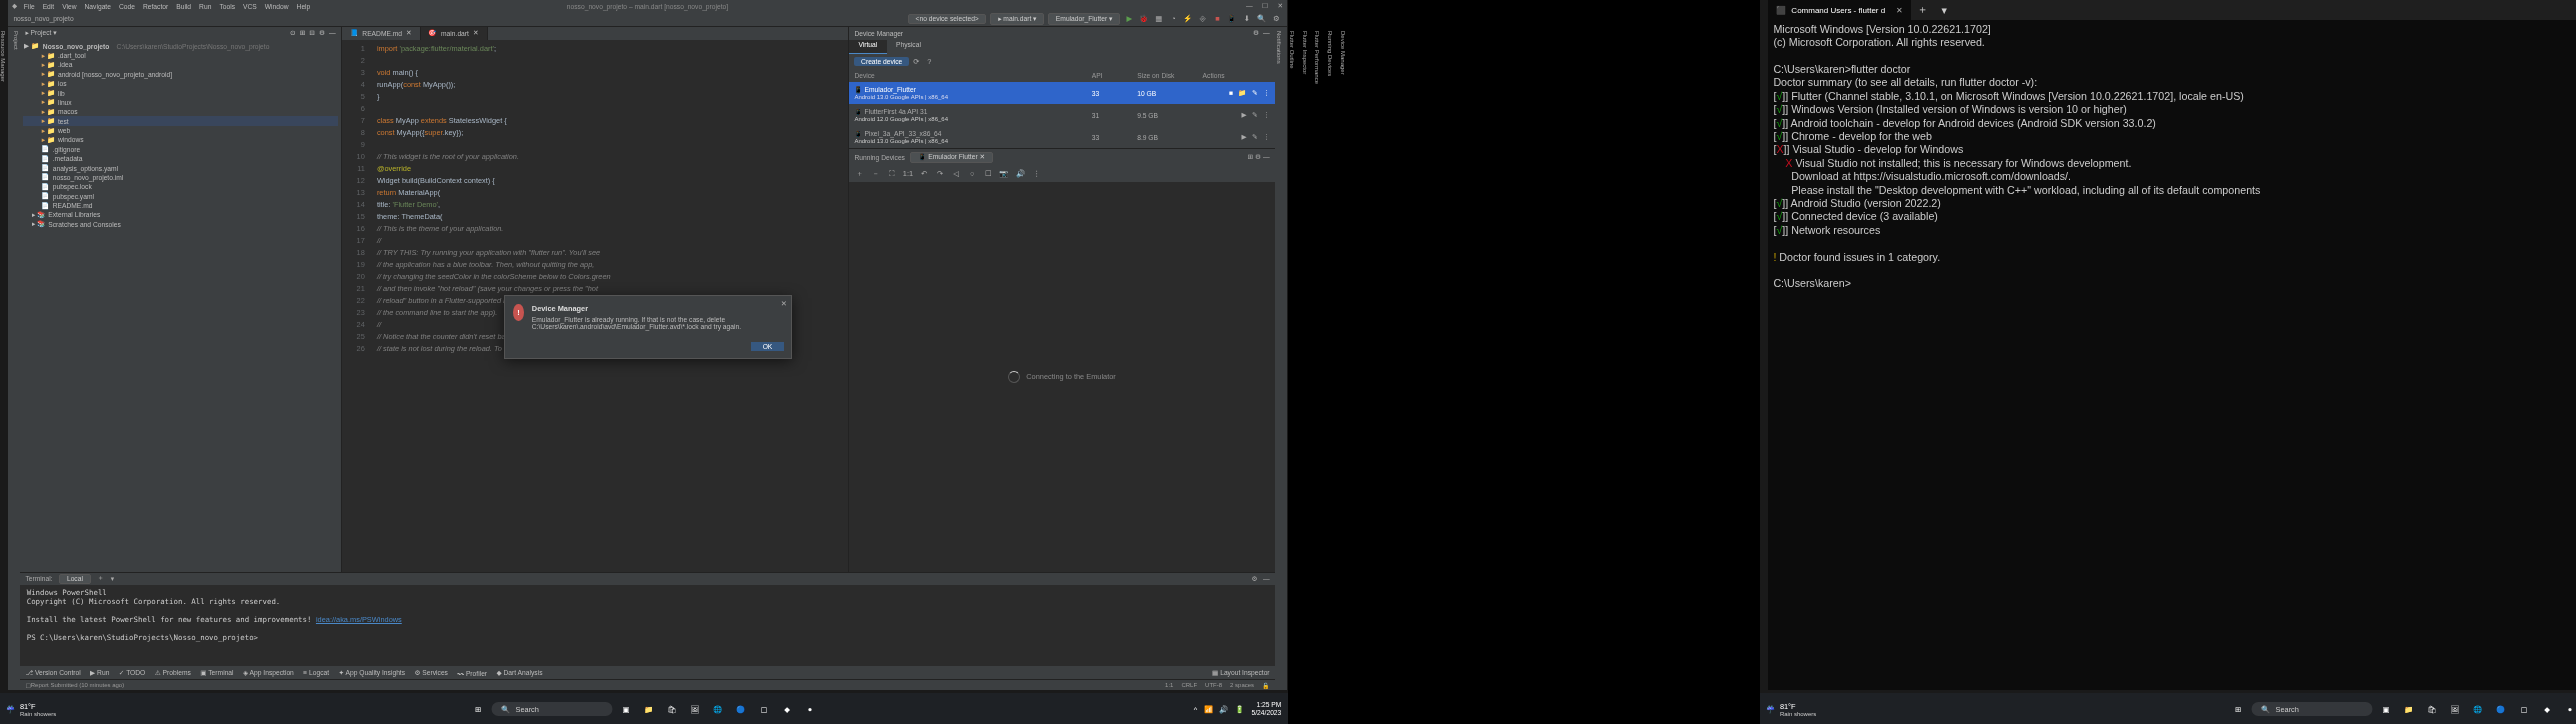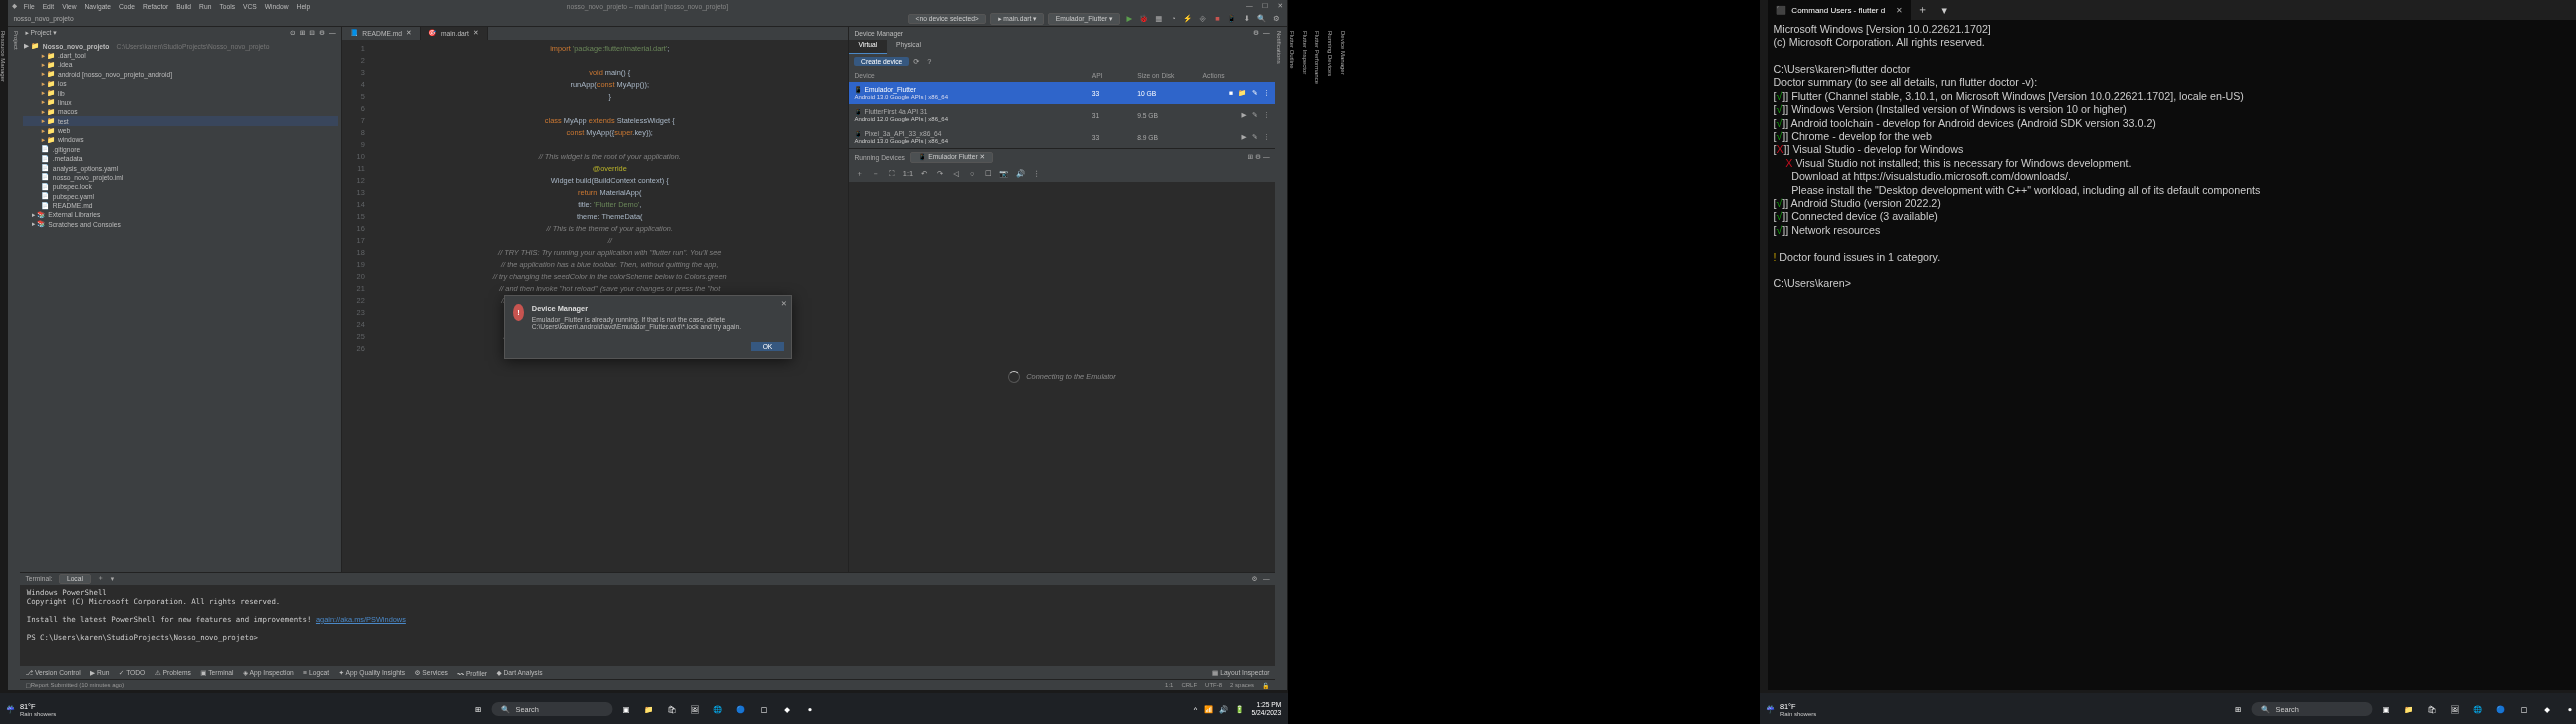--- a/index.html
+++ b/index.html
@@ -47,42 +47,42 @@
 .tree .dim { color: #777; }
 .tree .i1 { padding-left: 9.4px; } .tree .i2 { padding-left: 19px; }
 .tree .sel { background: #2f65ca33; }
 
 .editor-col { flex: 1; display: flex; flex-direction: column; min-width: 0; }
 .tabs { height: 13.4px; background: #3c3f41; display: flex; align-items: stretch; }
 .tab { padding: 1.3px 8px; font-size: 6.7px; color: #bbb; display: flex; align-items: center; gap: 4px; border-right: 0.7px solid #222;}
 .tab.active { background: #2b2b2b; }
 .editor { flex: 1; background: #2b2b2b; display: flex; font-family: "JetBrains Mono", Consolas, monospace; font-size: 7.4px; line-height: 12px; overflow: hidden; position: relative;}
 .lineno { width: 29.5px; text-align: right; color: #606366; padding: 2.7px 6.7px 2.7px 2.7px; user-select: none; }
-.code { flex: 1; padding: 2.7px 5.4px; color: #a9b7c6; text-align: center; }
+.code { flex: 1; padding: 2.7px 5.4px; color: #a9b7c6; }
 .kw { color: #cc7832; } .str { color: #6a8759; } .cmt { color: #808080; font-style: italic; } .at { color: #bbb529; }
 
 .device-panel { width: 427px; background: #3c3f41; border-left: 0.7px solid #222; display: flex; flex-direction: column; }
 .dm-tabs { display: flex; height: 13.4px; font-size: 6.7px; }
 .dm-tab { padding: 1.3px 9.4px; color: #bbb; }
 .dm-tab.active { background: #2b2b2b; border-bottom: 1.3px solid #4a88c7; color: #fff; }
 .dm-create { padding: 2.7px 5.4px; }
 .btn-blue { background: #365880; color: #fff; border: none; padding: 1.3px 6.7px; border-radius: 2px; font-size: 6.7px; }
 .dev-table { font-size: 6.7px; }
 .dev-head { display: flex; padding: 2.7px 5.4px; color: #999; gap: 5.4px; }
 .dev-head .c1 { flex: 1; } .dev-head .c2 { width: 40px; } .dev-head .c3 { width: 60px; } .dev-head .c4 { width: 67px; }
 .dev-row { display: flex; align-items: center; padding: 4px 5.4px; gap: 5.4px; }
 .dev-row.sel { background: #2f65ca; color: #fff; }
 .dev-row .c1 { flex: 1; display: flex; flex-direction: column; }
 .dev-row .c1 .sub { font-size: 6px; color: #ccc; }
 .dev-row.sel .c1 .sub { color: #dde; }
 .dev-row .c2 { width: 40px; } .dev-row .c3 { width: 60px; } .dev-row .c4 { width: 67px; display: flex; gap: 5.4px; justify-content: flex-end; }
 .running-hdr { padding: 2.7px 5.4px; display: flex; align-items: center; gap: 5.4px; border-top: 0.7px solid #222; font-size: 6.7px;}
 .running-area { flex: 1; display: flex; flex-direction: column; }
 .running-toolbar { padding: 2.7px 5.4px; display: flex; gap: 5.4px; }
-.emulator-loading { flex: 1; display: flex; align-items: center; justify-content: center; color: #888; gap: 6px; background: #2b2b2b; font-style: italic; }
+.emulator-loading { flex: 1; display: flex; align-items: center; justify-content: center; color: #888; gap: 6px; background: #2b2b2b; }
 .spinner { width: 12px; height: 12px; border: 1.3px solid #555; border-top-color: #ccc; border-radius: 50%; }
 
 
 .terminal-panel { height: 94px; background: #2b2b2b; border-top: 0.7px solid #222; display: flex; flex-direction: column; }
 .term-hdr { height: 12px; background: #3c3f41; display: flex; align-items: center; padding: 0 5.4px; gap: 6.7px; font-size: 6.7px;}
 .term-body { flex: 1; font-family: Consolas, monospace; font-size: 7.4px; color: #ccc; padding: 2.7px 6.7px; white-space: pre-wrap; }
 .term-body a { color: #4a88c7; text-decoration: underline; }
 
 .statusbar-bottom { height: 13.4px; background: #3c3f41; display: flex; align-items: center; padding: 0 5.4px; gap: 9.4px; font-size: 6.7px; color: #bbb;}
 .statusbar-bottom .right { margin-left: auto; display: flex; gap: 8px; }
@@ -387,21 +387,21 @@
         <div class="term-hdr">
           <span>Terminal:</span>
           <span class="combo">Local</span>
           <span>＋</span>
           <span>▾</span>
           <div style="margin-left:auto;display:flex;gap:5.4px">
             <span>⚙</span>
             <span>—</span>
           </div>
         </div>
-        <div class="term-body" id="term-body">Windows PowerShell<br>Copyright (C) Microsoft Corporation. All rights reserved.<br><br>Install the latest PowerShell for new features and improvements! <a>again://aka.ms/PSWindows</a><br><br>PS C:\Users\karen\StudioProjects\Nosso_novo_projeto&gt; <br></div>
+        <div class="term-body" id="term-body">Windows PowerShell<br>Copyright (C) Microsoft Corporation. All rights reserved.<br><br>Install the latest PowerShell for new features and improvements! <a>idea://aka.ms/PSWindows</a><br><br>PS C:\Users\karen\StudioProjects\Nosso_novo_projeto&gt; <br></div>
       </div>
 
       <div class="statusbar-bottom">
         <span>⎇ <span>Version Control</span></span>
         <span>▶ <span>Run</span></span>
         <span>✓ <span>TODO</span></span>
         <span>⚠ <span>Problems</span></span>
         <span>▣ <span>Terminal</span></span>
         <span>◈ <span>App Inspection</span></span>
         <span>≡ <span>Logcat</span></span>

